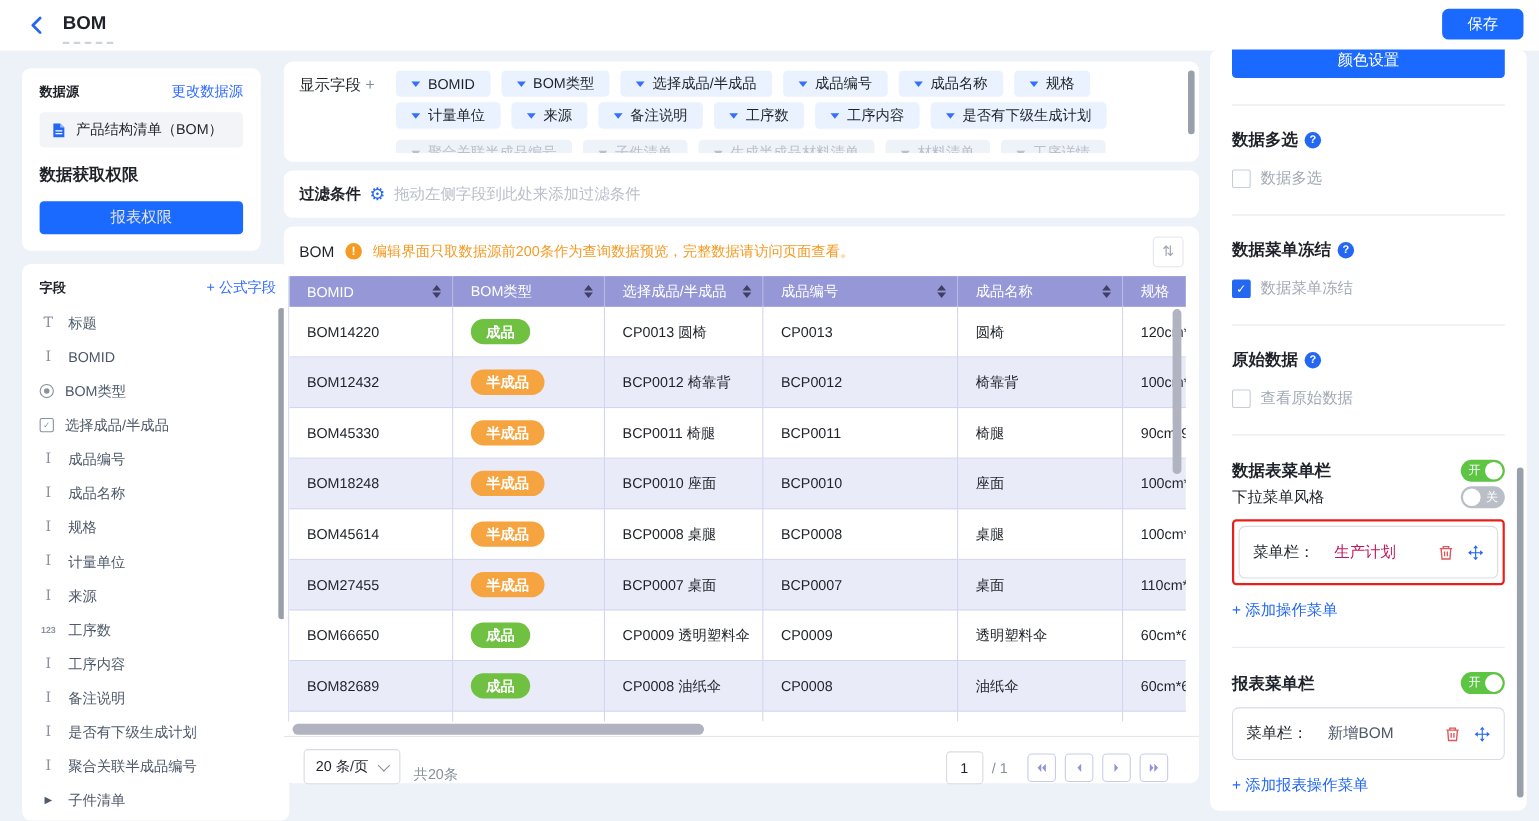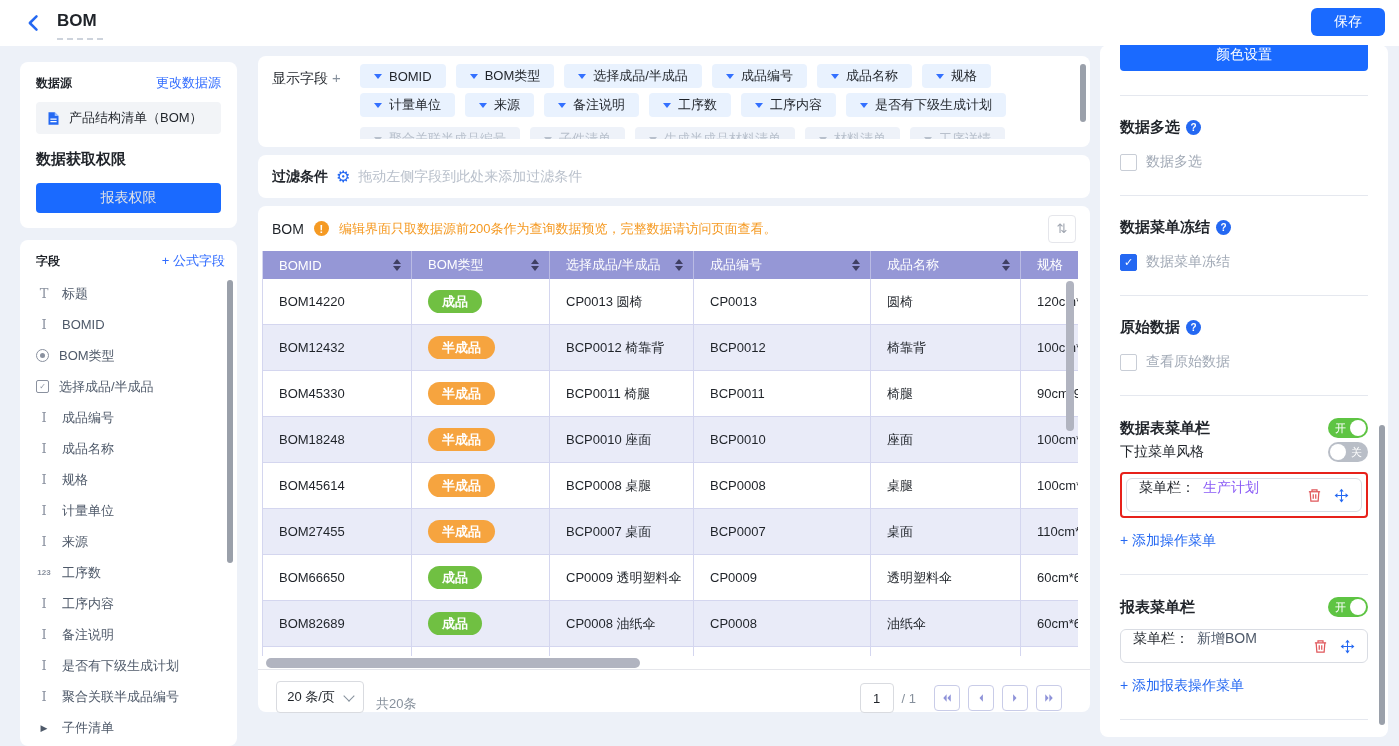--- a/index.html
+++ b/index.html
@@ -17,21 +17,21 @@
   
   #card-ds{left:20px;top:62px;width:217px;height:166px;padding:12px 16px;box-sizing:border-box}
   .row-between{display:flex;justify-content:space-between;align-items:center}
   .sec-title{font-size:12px;font-weight:bold}
   .blue-link{color:#2f6bff;font-size:13px;cursor:pointer}
   #ds-box{margin-top:10px;height:32px;background:#f2f4f7;border-radius:4px;display:flex;align-items:center;
     gap:8px;padding:0 10px;font-size:13px}
   #perm-title{margin-top:16px;font-size:15px;font-weight:bold}
   #perm-btn{margin-top:14px;width:100%;height:30px;background:#1a6aff;color:#e5e5e5;border:none;border-radius:4px;font-size:14px}
 
-  #card-fields{left:20px;top:240px;width:217px;height:506px;padding:12px 12px 0 16px;box-sizing:border-box}
+  #card-fields{left:20px;top:240px;width:243px;height:506px;padding:12px 12px 0 16px;box-sizing:border-box}
   #field-list{margin-top:8px}
   .field-item{height:31px;display:flex;align-items:center;gap:10px;font-size:13px;color:#4e5969;cursor:grab}
   .ficon{width:16px;display:flex;align-items:center;justify-content:center;color:#8a919f;flex:none}
   .ficon.title-icon,.ficon.text-icon{font-family:"DejaVu Serif","Liberation Serif",serif;font-size:13px}
   .ficon.number-icon{font-size:8px;font-weight:bold;letter-spacing:0}
   .ficon.caret-icon{font-size:9px;color:#4e5969}
   .ficon.radio-icon{width:11px;height:11px;border:1px solid #8a919f;border-radius:50%;position:relative}
   .ficon.radio-icon::after{content:"";position:absolute;left:3px;top:3px;width:5px;height:5px;background:#8a919f;border-radius:50%}
   .ficon.checkbox-icon{width:11px;height:11px;border:1px solid #8a919f;border-radius:2px;font-size:8px;color:#8a919f}
   .sb{position:absolute;background:#9aa0aa;border-radius:3px;width:6px}
@@ -116,23 +116,23 @@
   .toggle{width:40px;height:20px;border-radius:10px;position:relative;cursor:pointer;flex:none}
   .toggle.on{background:#5ec443}
   .toggle.off{background:#b9bec7}
   .toggle .txt{position:absolute;top:3px;color:#fff;font-size:11px;line-height:14px}
   .toggle.on .txt{left:7px}
   .toggle.off .txt{right:6px}
   .knob{position:absolute;top:2px;width:16px;height:16px;border-radius:50%;background:#fff}
   .toggle.on .knob{right:2px}
   .toggle.off .knob{left:2px}
   #red-box{margin-top:10px;border:2px solid #e7211a;border-radius:4px;padding:4px}
-  .menu-item{height:34px;border:1px solid #d9dce3;border-radius:6px;display:flex;
-    padding:0 12px;gap:8px;font-size:14px;background:#fff;box-sizing:border-box}
-  .menu-item .val.orange-val{color:#8b5cf6}
+  .menu-item{height:48px;border:1px solid #d9dce3;border-radius:6px;display:flex;align-items:center;
+    padding:0 12px;gap:18px;font-size:14px;background:#fff;box-sizing:border-box}
+  .menu-item .val.orange-val{color:#be185d}
   .menu-item .val.dark-val{color:#4e5969}
   .mi-icons{margin-left:auto;display:flex;align-items:center;gap:12px}
   .mi-icons svg{cursor:pointer}
   .add-link{margin-top:14px;color:#2468f2;font-size:14px;cursor:pointer}
   #settings-sb{right:3px;top:380px;height:300px}
 </style>
 </head>
 <body>
 
 <div id="topbar">

